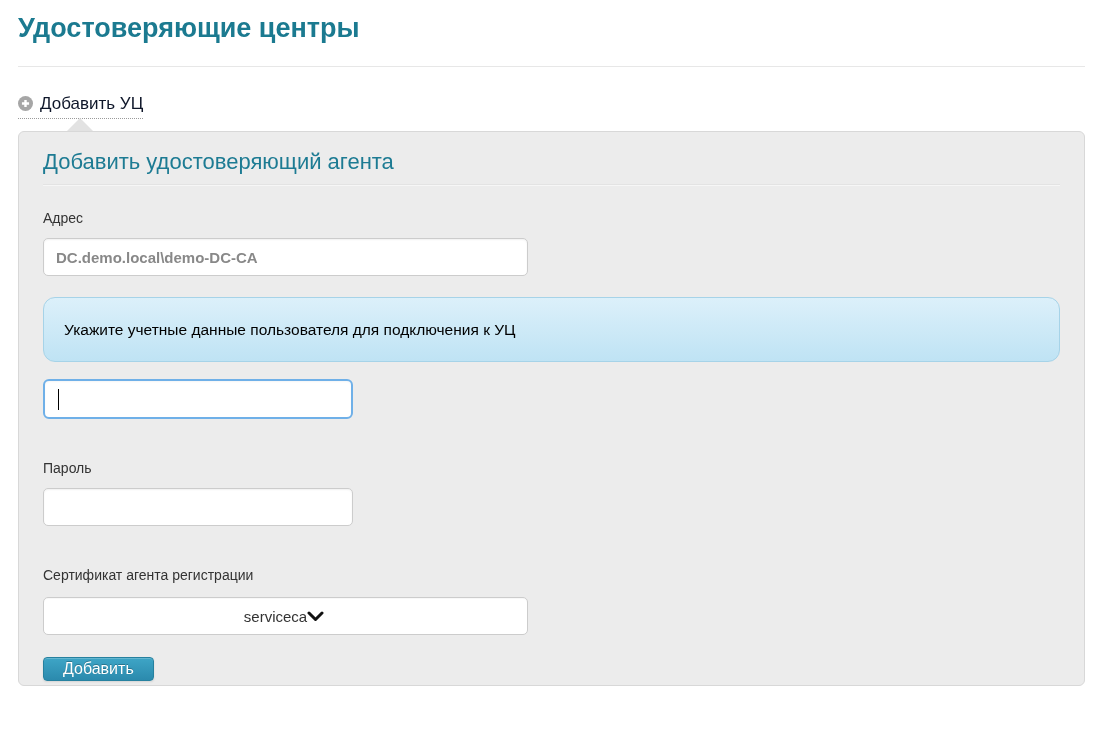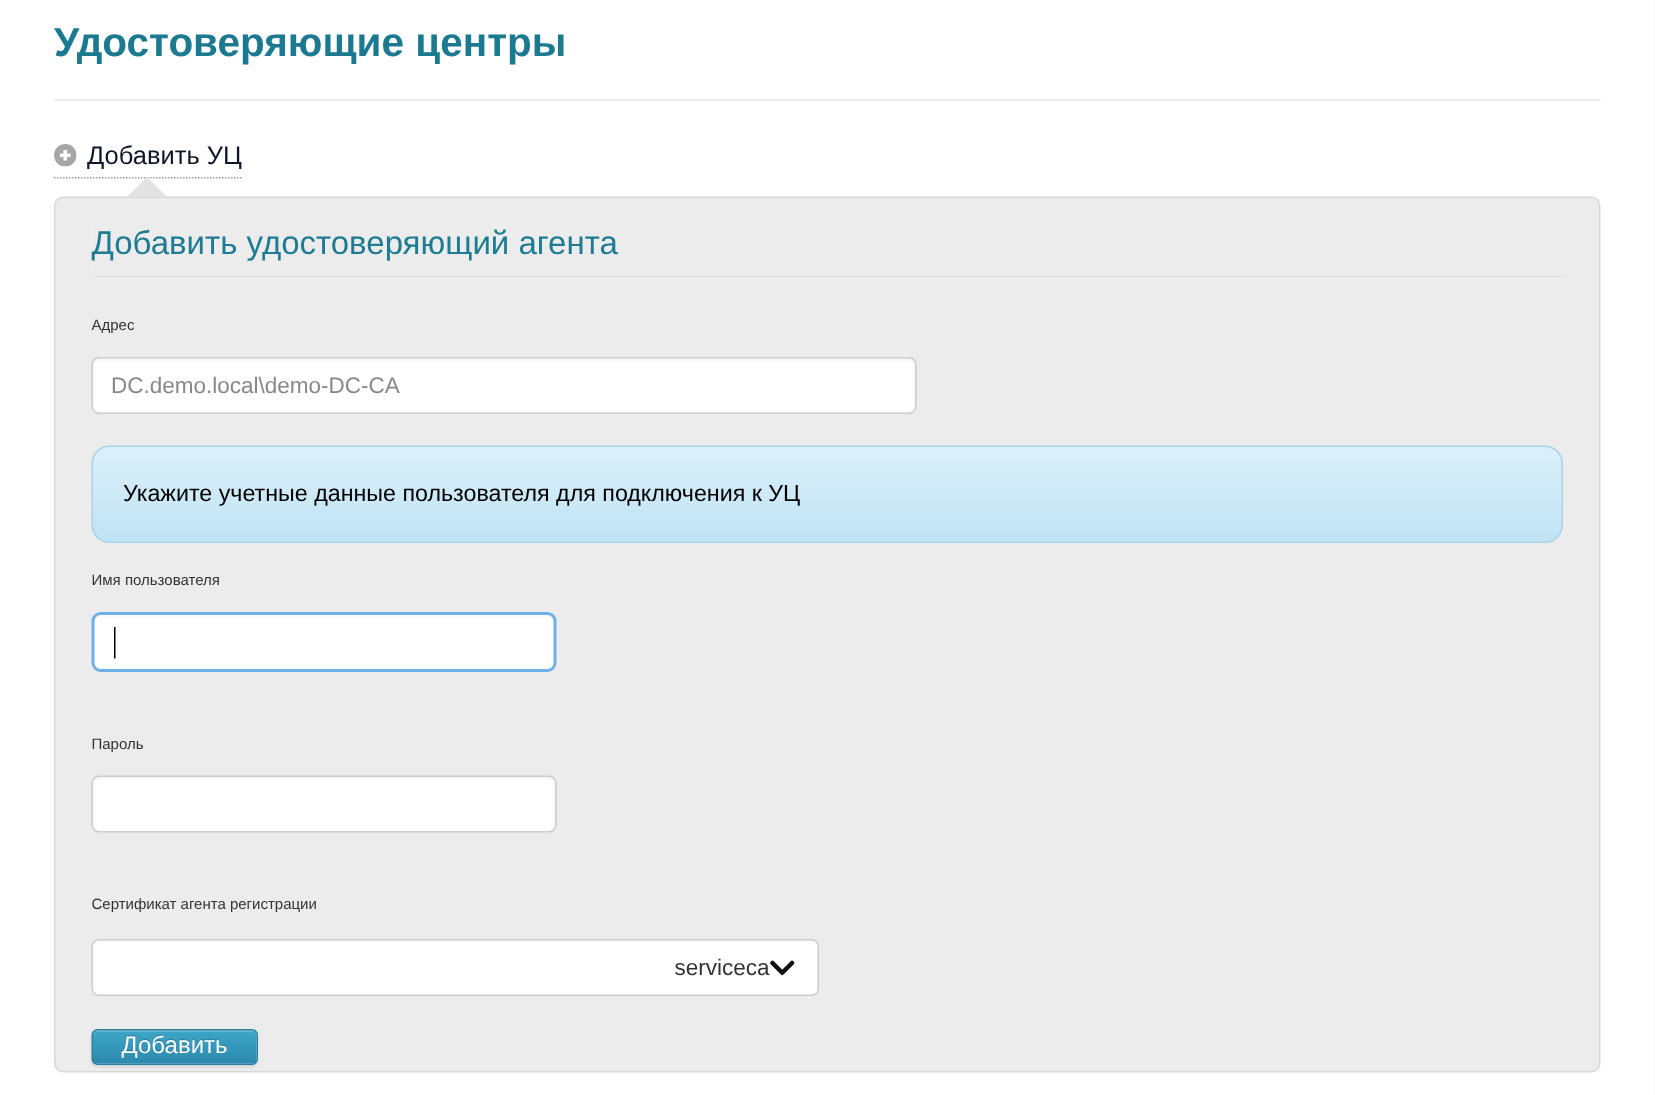--- a/index.html
+++ b/index.html
@@ -3,21 +3,21 @@
 <meta charset="utf-8">
 <style>
   * { box-sizing: border-box; }
   html, body { margin: 0; padding: 0; }
   body {
     width: 1103px; height: 730px;
     background: #ffffff;
     font-family: "Liberation Sans", sans-serif;
     overflow: hidden;
   }
-  .page { padding: 0 36px; }
+  .page { padding: 0 18px; }
 
   h1.page-title {
     margin: 12px 0 0 0;
     font-size: 27px;
     line-height: 32px;
     font-weight: bold;
     color: #1b7a90;
   }
 
   .top-divider {
@@ -67,40 +67,40 @@
     color: #1d7b93;
     padding-bottom: 8px;
     border-bottom: 1px solid #e3e3e3;
     box-shadow: 0 1px 0 #f6f6f6;
   }
 
   .form-group { margin-top: 40px; }
   .form-group.first { margin-top: 24px; }
   .form-group label {
     display: block;
-    font-size: 10px;
+    font-size: 14px;
     line-height: 18px;
     color: #333333;
     margin-bottom: 11px;
   }
 
   .text-input {
     display: block;
     height: 38px;
     background: #ffffff;
     border: 1px solid #cccccc;
     border-radius: 5px;
     padding: 0 12px;
     font-size: 15px;
     font-family: "Liberation Sans", sans-serif;
     color: #888888;
     box-shadow: inset 0 1px 2px rgba(0,0,0,0.06);
     outline: none;
   }
-  .w-lg { width: 550px; }
+  .w-lg { width: 485px; font-weight: bold; }
   .w-sm { width: 310px; }
 
   .input-wrap { position: relative; display: inline-block; }
   .text-input.focused {
     border: 2px solid #6fb0e8;
     border-radius: 6px;
     height: 40px;
     box-shadow: inset 0 1px 2px rgba(0,0,0,0.04);
   }
   .caret-bar {
@@ -125,21 +125,21 @@
   .form-group.after-info { margin-top: 17px; }
 
   .select-box {
     width: 485px;
     height: 38px;
     background: #ffffff;
     border: 1px solid #cccccc;
     border-radius: 5px;
     display: flex;
     align-items: center;
-    justify-content: flex-end;
+    justify-content: center;
     padding: 0 15px 0 12px;
     font-size: 15px;
     color: #333333;
     cursor: pointer;
     box-shadow: inset 0 1px 1px rgba(0,0,0,0.03);
   }
   .select-box .chevron { line-height: 0; }
   .form-group.cert label { margin-bottom: 13px; }
 
   .button-row { margin-top: 22px; display: flex; align-items: center; }
@@ -193,21 +193,20 @@
       <div class="form-group first">
         <label>Адрес</label>
         <input type="text" class="text-input w-lg" value="DC.demo.local\demo-DC-CA" style="">
       </div>
 
       <div class="info-box">
         <span>Укажите учетные данные пользователя для подключения к УЦ</span>
       </div>
 
       <div class="form-group after-info">
-        <label>Имя пользователя</label>
         <span class="input-wrap">
           <input type="text" class="text-input w-sm focused" value="" style="">
           <span class="caret-bar"></span>
         </span>
       </div>
 
       <div class="form-group">
         <label>Пароль</label>
         <input type="password" class="text-input w-sm" value="" style="">
       </div>

